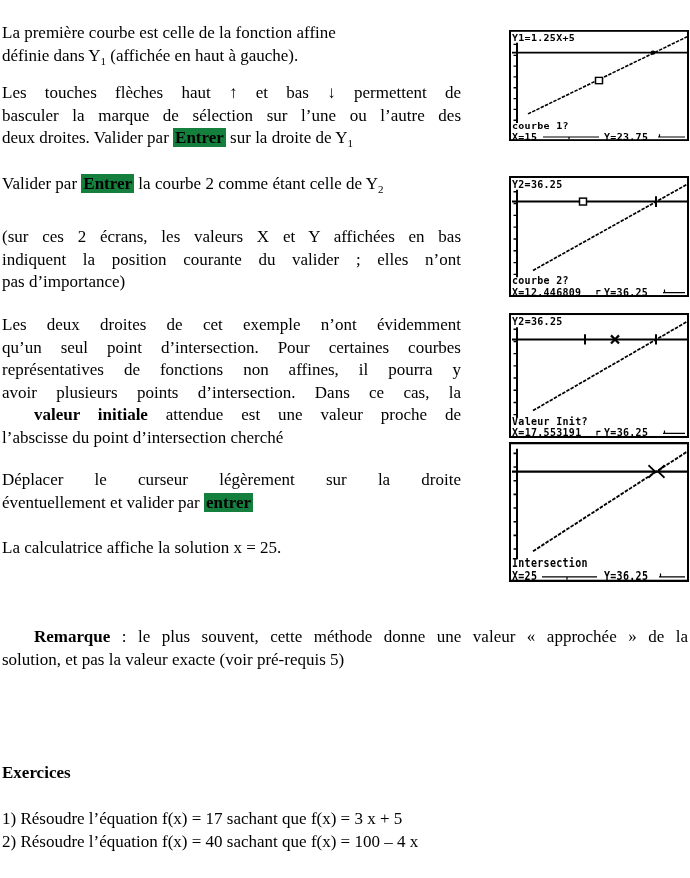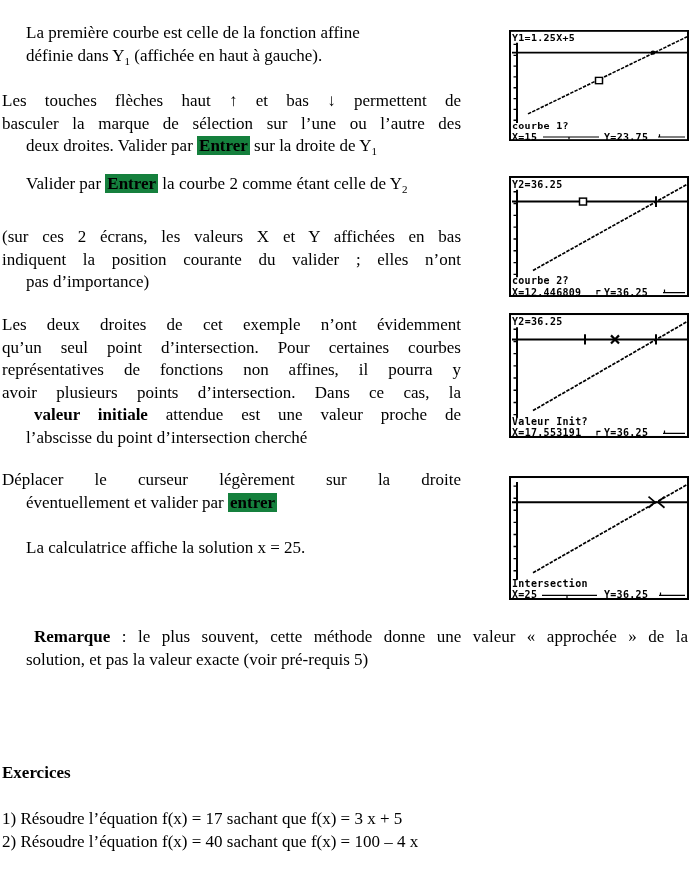--- a/index.html
+++ b/index.html
@@ -5,38 +5,38 @@
   html,body{margin:0;padding:0;background:#fff;}
   .page{position:relative;width:690px;height:878px;background:#ffffff;overflow:hidden;
         font-family:"Liberation Serif",serif;font-size:17px;line-height:22.5px;color:#000;}
   .para{position:absolute;left:2px;width:459px;margin:0;}
   .wide{width:686px;}
   .heading{font-weight:bold;}
   
   .seg-b{font-weight:bold;margin-left:32px;}
   .seg-hl{font-weight:bold;background:#15803d;padding:0 2px;}
   .seg-sub{font-size:11px;vertical-align:-4px;line-height:0;}
-  .seg-line{display:block;margin-left:24px;}
+  .seg-line{display:block;}
   .seg-jline{display:block;text-align:justify;text-align-last:justify;}
   
   .calc{position:absolute;left:509px;width:180px;}
   .calc svg{display:block;width:100%;height:100%;}
   .calc text{font-family:"DejaVu Sans Mono",monospace;font-weight:bold;font-size:10px;
              fill:#000;letter-spacing:0.3px;white-space:pre;}
 </style>
 </head>
 <body>
 
 <div class="page">
 
   <p class="para" style="top:22px">
       <span class="seg-line"><span>La première courbe est celle de la fonction affine</span></span>
       <span class="seg-line"><span>définie dans Y</span><span class="seg-sub">1</span><span> (affichée en haut à gauche).</span></span>
     </p>
-  <p class="para" style="top:90px">
+  <p class="para" style="top:82px">
       <span class="seg-jline"><span>Les touches flèches haut ↑ et bas ↓ permettent de</span></span>
       <span class="seg-jline"><span>basculer la marque de sélection sur l’une ou l’autre des</span></span>
       <span class="seg-line"><span>deux droites. Valider par </span><span class="seg-hl">Entrer</span><span> sur la droite de Y</span><span class="seg-sub">1</span></span>
     </p>
   <p class="para" style="top:173px">
       <span class="seg-line"><span>Valider par </span><span class="seg-hl">Entrer</span><span> la courbe 2 comme étant celle de Y</span><span class="seg-sub">2</span></span>
     </p>
   <p class="para" style="top:226px">
       <span class="seg-jline"><span>(sur ces 2 écrans, les valeurs X et Y affichées en bas</span></span>
       <span class="seg-jline"><span>indiquent la position courante du valider ; elles n’ont</span></span>
@@ -117,21 +117,21 @@
         <path d="M147,21 V31" stroke-width="2"></path>
         <path d="M88,120.5 V116.5 H91.5 M154,118.5 H176 M155.5,115.5 V118.5" stroke-width="1.2"></path>
       </g>
       <text x="3" y="12">Y2=36.25</text>
       <text x="3" y="110">Valeur Init?</text>
       <text x="3" y="121.5">X=17.553191</text>
       <text x="95" y="121.5">Y=36.25</text>
     </svg>
   </div>
 
-  <div class="calc" style="top:476px;height:124px">
+  <div class="calc" style="top:442px;height:140px">
     <svg viewBox="0 0 180 123" preserveAspectRatio="none">
       <rect x="1" y="1" width="178" height="121" fill="#fff" stroke="#000" stroke-width="2"></rect>
       <g stroke="#000" fill="none">
         <path d="M8,6 V103" stroke-width="2"></path>
         <path d="M4.5,10 H8 M4.5,22 H8 M4.5,34 H8 M4.5,46 H8 M4.5,58 H8 M4.5,70 H8 M4.5,82 H8 M4.5,94 H8" stroke-width="1.4"></path>
         <path d="M3,26 H178" stroke-width="2"></path>
         <path d="M24,96 L179,8" stroke-width="1.7" stroke-dasharray="3.5 1.3"></path>
         <path d="M139.5,20.5 L146,26 L139.5,31.5" stroke-width="1.7"></path>
         <path d="M155.5,20.5 L149,26 L155.5,31.5" stroke-width="1.7"></path>
         <path d="M33,118.5 H88 M58,118.5 V121 M150,118.5 H176 M151.5,115.5 V118.5" stroke-width="1.2"></path>

